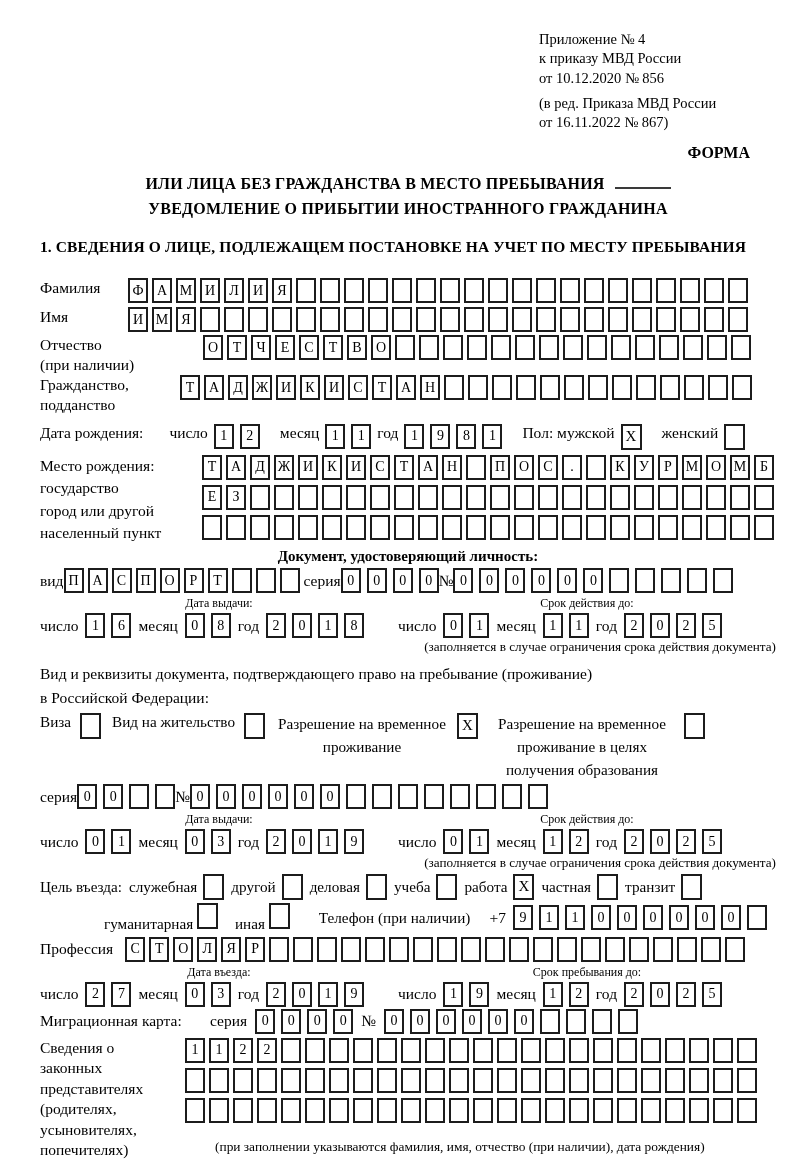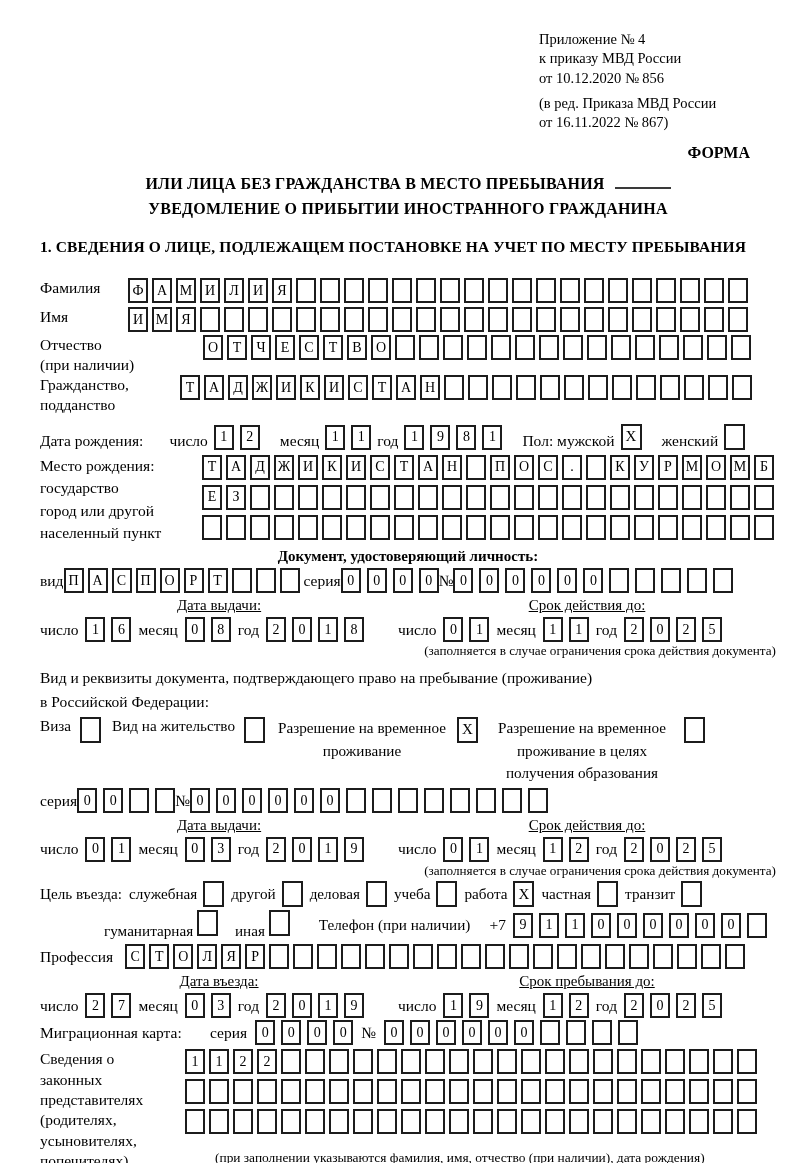--- a/index.html
+++ b/index.html
@@ -37,38 +37,38 @@
     font-size:15px;background:#fff;
   }
 
   .w-surname{width:88px;}
   .w-patron{width:163px;}
   .w-citiz{width:140px;}
 
   .mt22{margin-top:22px;} .mt4{margin-top:4px;} .mt3{margin-top:3px;}
 
   
-  .birth-row{display:flex;align-items:flex-end;margin-top:8px;font-size:15.5px;gap:6px;}
+  .birth-row{display:flex;align-items:flex-start;margin-top:8px;font-size:15.5px;gap:6px;}
   .birth-row .gap{width:8px;} .birth-row .gap-l{width:14px;}
 
   
   .bp{display:flex;margin-top:5px;}
   .bp-labels{flex:none;width:162px;font-size:15.5px;line-height:1.45;}
   .bp-rows{display:flex;flex-direction:column;gap:5px;}
 
   
   .doc-heading{text-align:center;font-weight:bold;font-size:15px;margin-top:4px;}
   .vid-row{display:flex;align-items:center;margin-top:3px;gap:0;font-size:15.5px;}
 
   
   .dates{display:flex;margin-top:3px;}
   .dcol{display:flex;flex-direction:column;}
   .dcol.left{flex:none;width:358px;}
   .dcol.right{flex:1;}
-  .date-heading{text-align:center;font-size:15px;line-height:1.25;text-decoration:underline;}
+  .date-heading{text-align:center;font-size:12px;line-height:1.25;}
   .date-fields{display:flex;align-items:center;gap:7px;font-size:15.5px;margin-top:2px;}
   .date-note{text-align:right;font-size:13.2px;margin-top:1px;line-height:1.25;}
 
   
   .intro{font-size:15.5px;margin-top:6px;line-height:1.55;}
   .opts{display:flex;align-items:flex-start;margin-top:3px;gap:11px;font-size:15.2px;}
   .opt{display:flex;align-items:flex-start;gap:9px;}
   .opt .wrap{text-align:center;line-height:1.5;}
   .w170{width:172px;} .w186{width:186px;}
 

